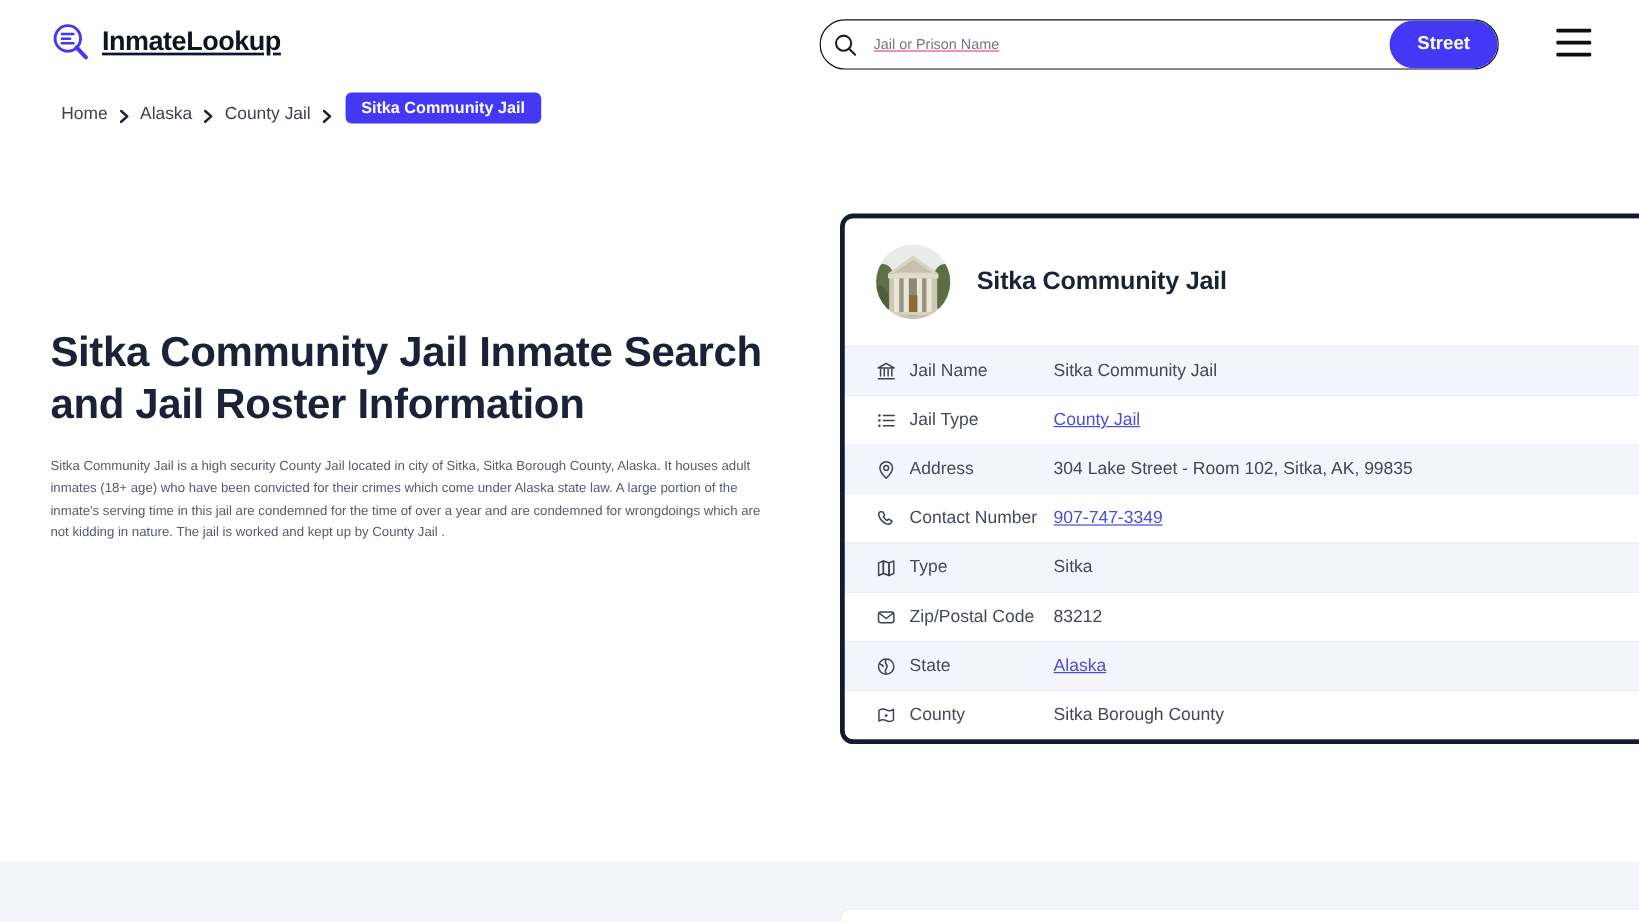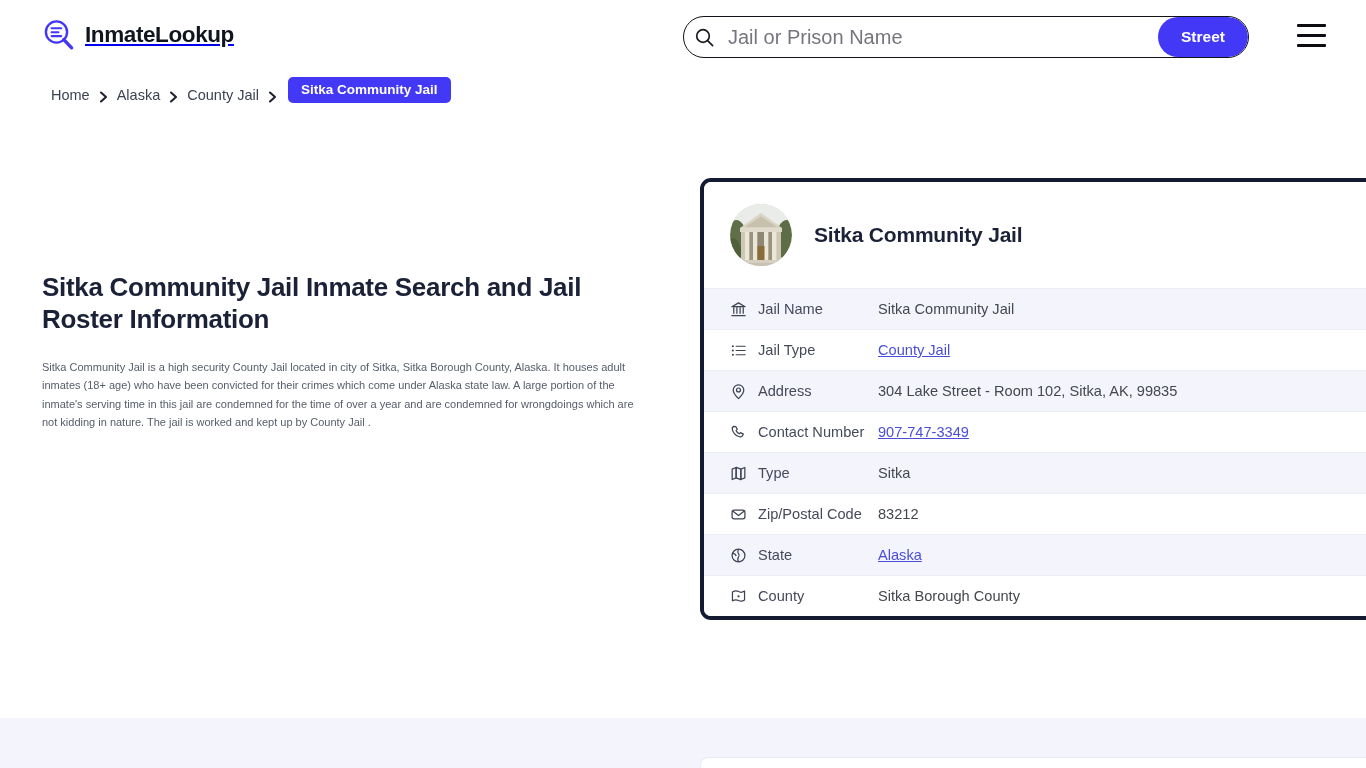--- a/index.html
+++ b/index.html
@@ -18,44 +18,45 @@
     background: #ffffff;
     display: flex; align-items: center;
   }
   .logo-wrap {
     position: absolute; left: 42px; top: 18px;
     display: flex; align-items: center; gap: 9px;
   }
   .logo-icon { width: 34px; height: 34px; display: block; }
   .logo-text {
     font-size: 22.5px; font-weight: 700; color: #10141f;
-    letter-spacing: -0.4px; white-space: nowrap;
+    letter-spacing: -0.4px; white-space: nowrap; text-decoration: underline;
   }
 
   .searchbar {
     position: absolute; left: 683px; top: 16px;
     width: 566px; height: 42px;
     background: #ffffff;
     border: 1.6px solid #12121a;
     border-radius: 21px;
     display: flex; align-items: center;
     overflow: hidden;
   }
   .search-icon-box {
     width: 40px; height: 100%;
     display: flex; align-items: center; justify-content: center;
     flex: 0 0 40px;
   }
   .search-input {
     flex: 1 1 auto; height: 100%;
     border: none; outline: none;
     font-family: "Liberation Sans", sans-serif;
-    font-size: 20px; color: #ec4899;
+    font-size: 12px; color: #ec4899;
     background: transparent;
     padding: 0 4px;
+    text-decoration: underline;
   }
   .search-input::placeholder { color: #757580; }
   .search-btn {
     flex: 0 0 90px; height: 100%;
     background: #4338f5;
     border: none; cursor: pointer;
     color: #ffffff; font-size: 15.5px; font-weight: 700;
     font-family: "Liberation Sans", sans-serif;
     border-radius: 21px;
     margin-left: -1px;
@@ -85,21 +86,21 @@
     font-weight: 700; font-size: 13.5px;
     padding: 5px 13px 6px; border-radius: 5px;
     white-space: nowrap; margin-left: 2px;
   }
 
   
   .left-col {
     position: absolute; left: 42px; top: 272px; width: 600px;
   }
   .page-title {
-    font-size: 26px; font-weight: 700; color: #1b2238;
+    font-size: 35px; font-weight: 700; color: #1b2238;
     line-height: 1.23; letter-spacing: -0.3px;
     margin-bottom: 22px;
   }
   .para {
     font-size: 11px; color: #565c6b;
     line-height: 1.67; margin-bottom: 22px;
   }
 
   
   .info-card {

